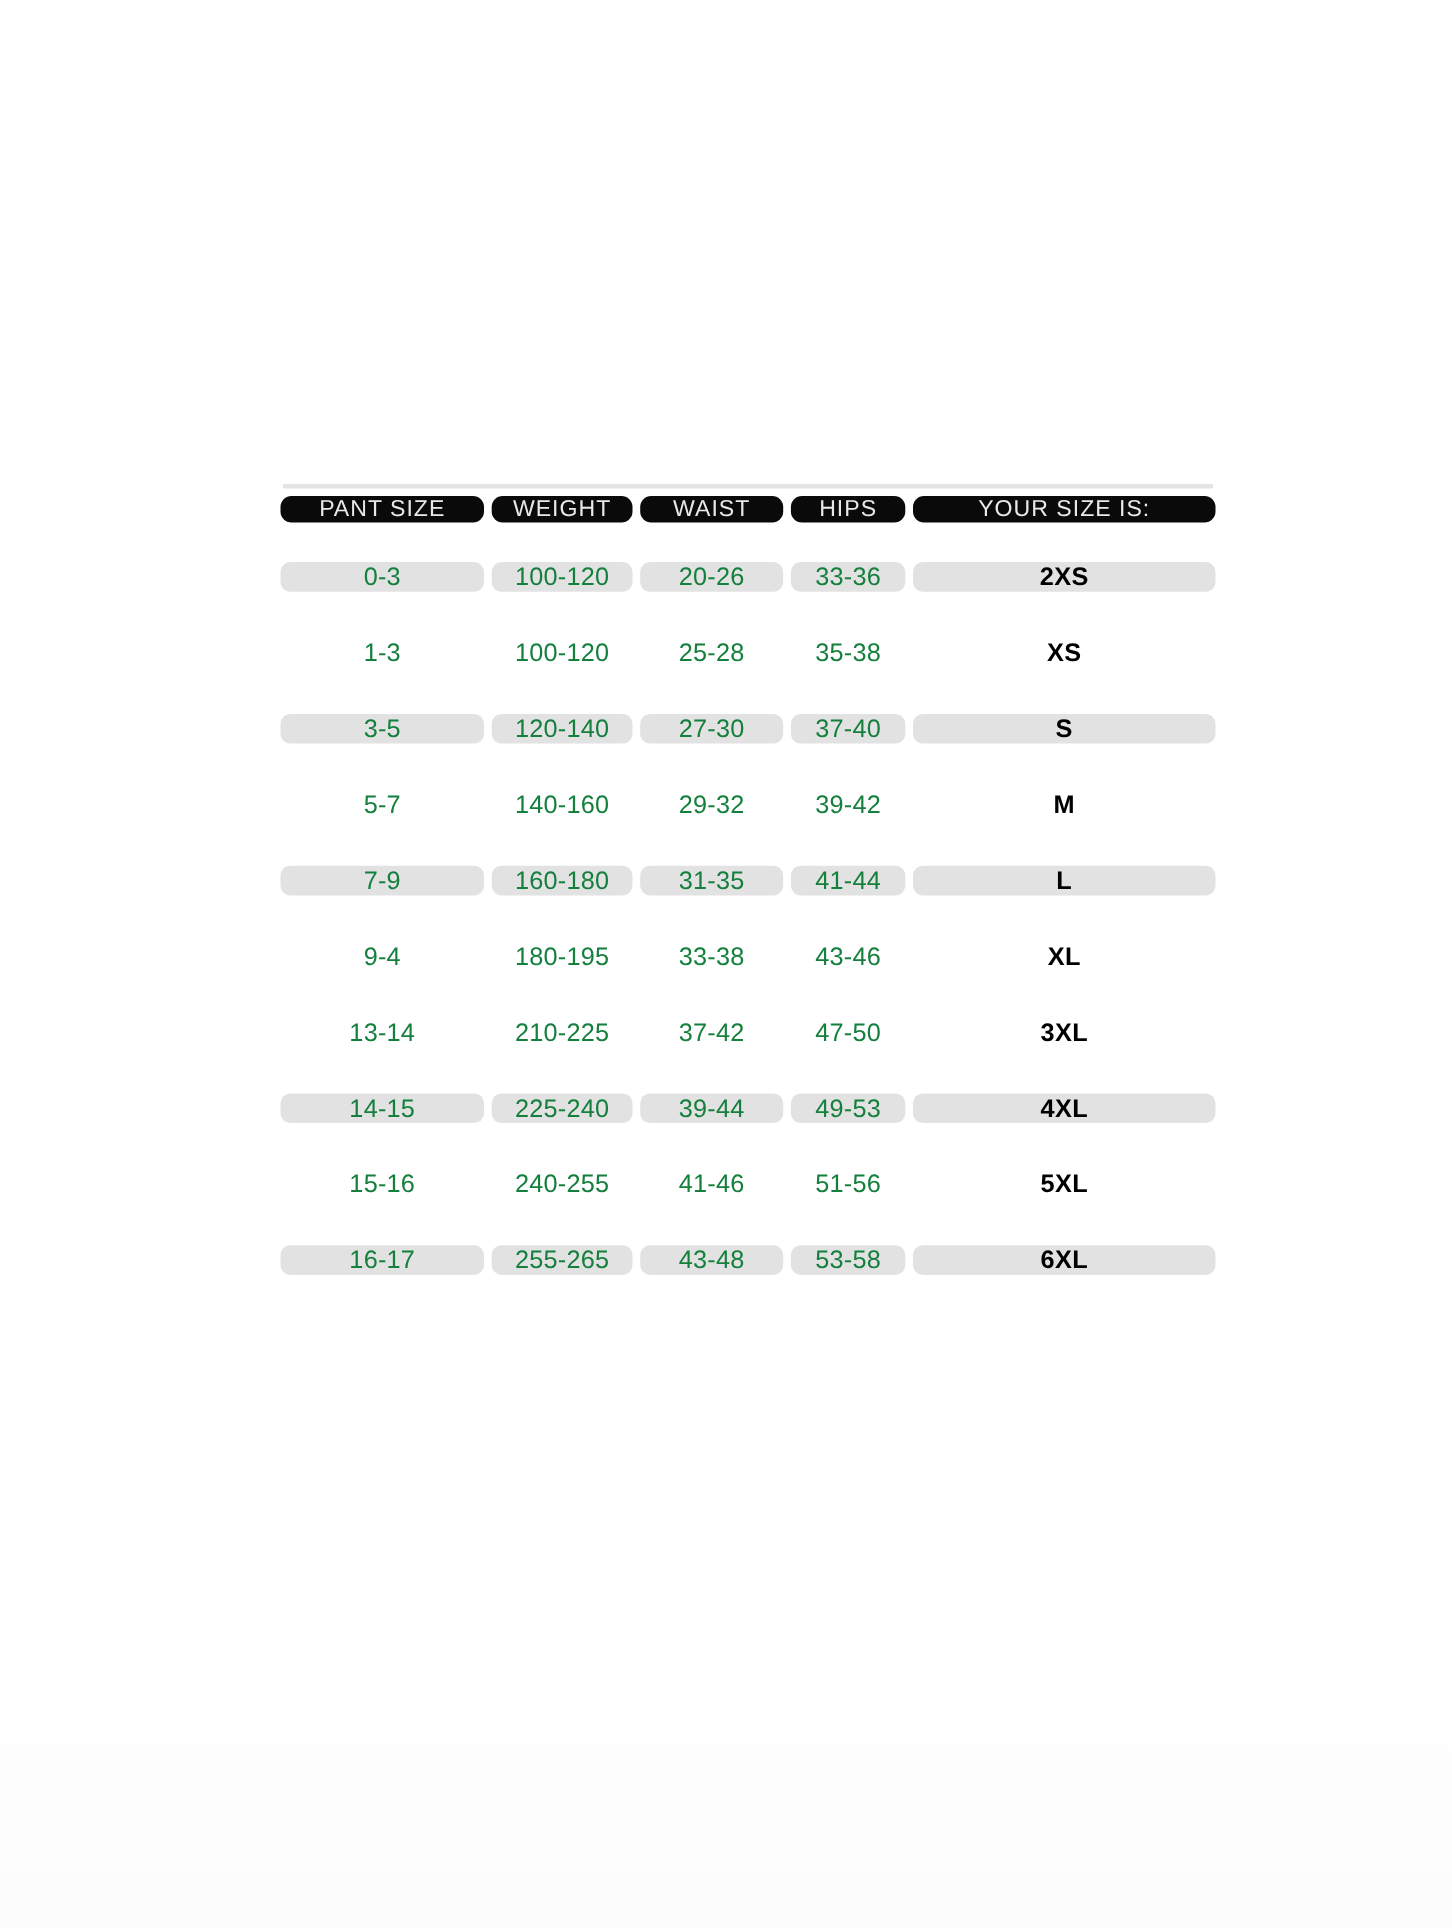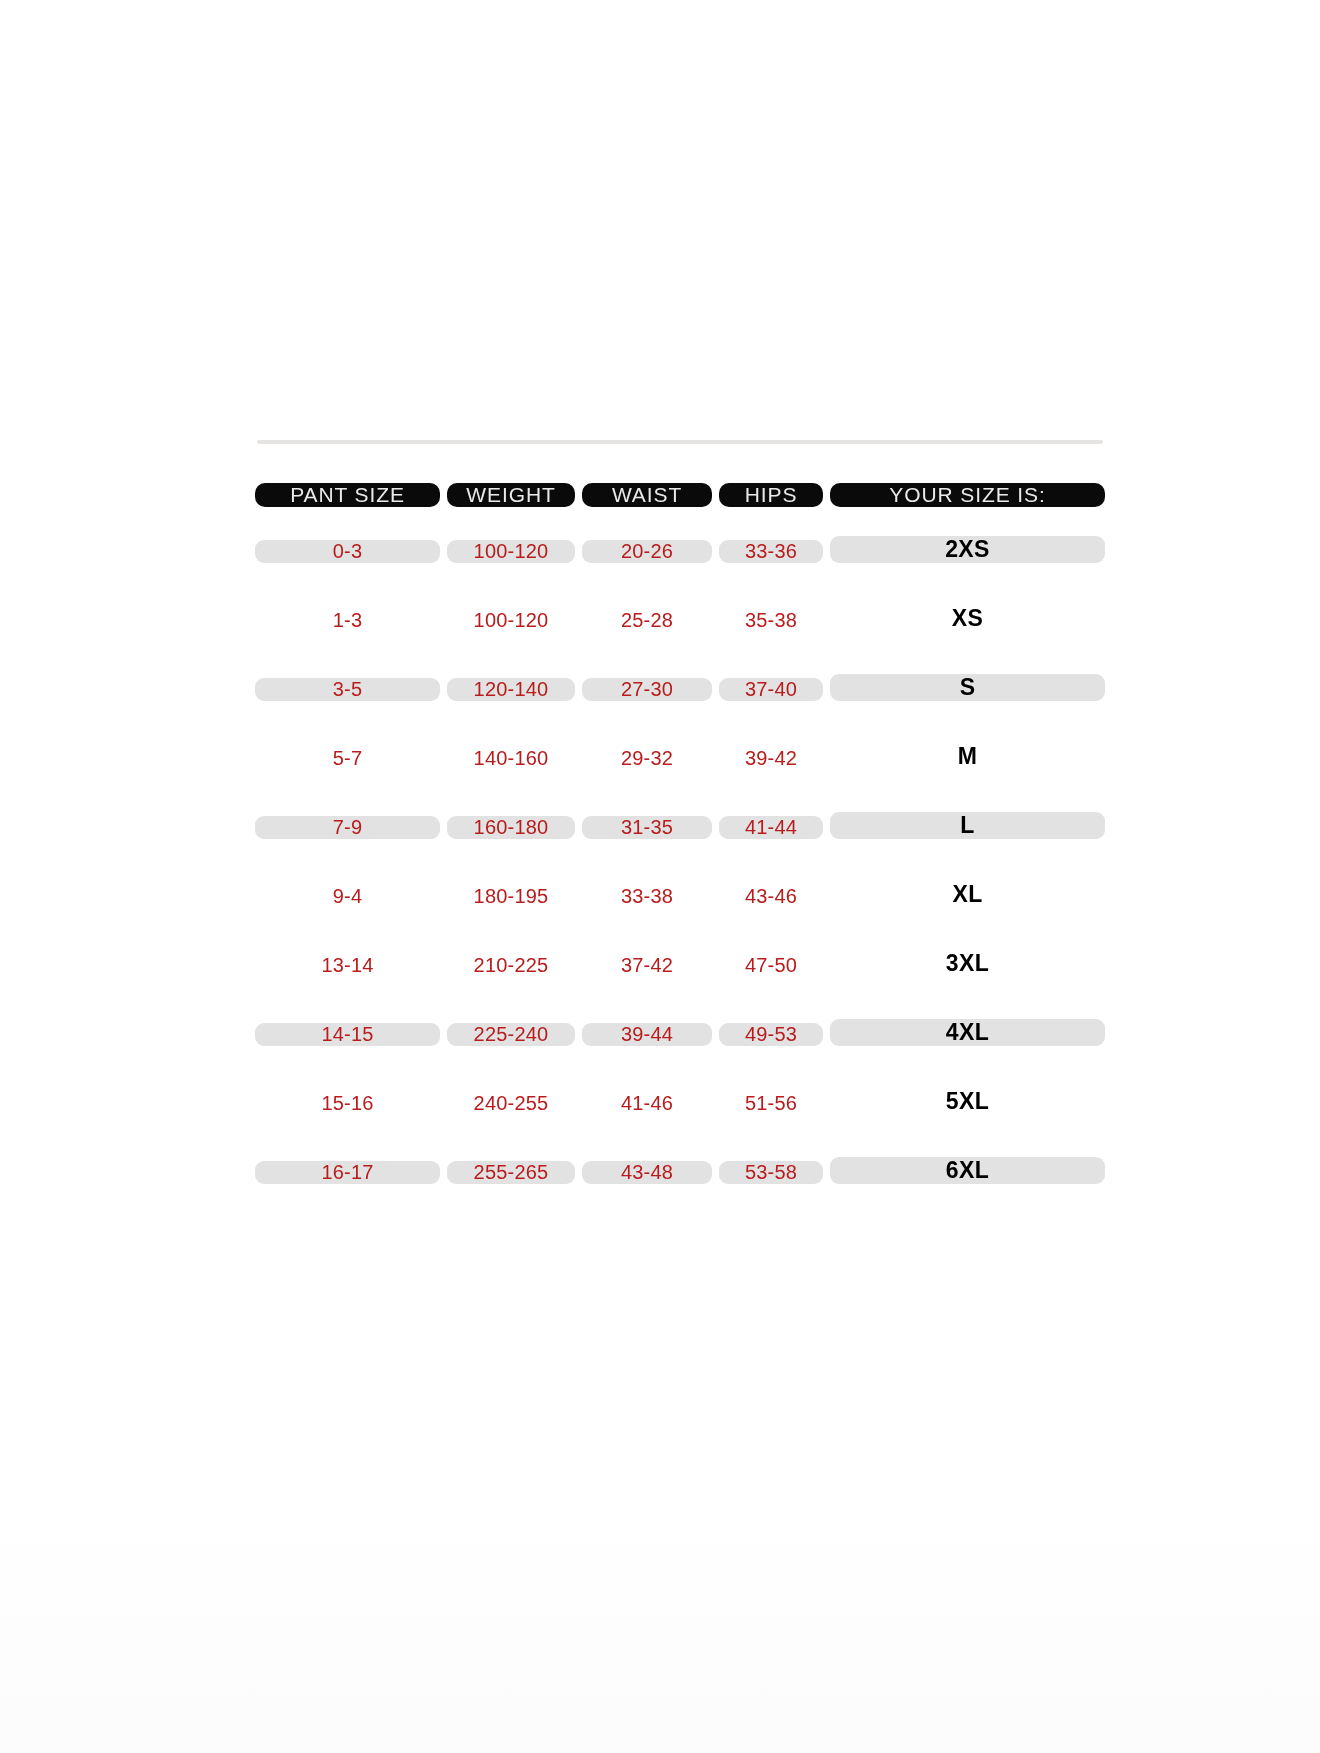--- a/index.html
+++ b/index.html
@@ -57,21 +57,21 @@
   }
 
   .table {
     margin-top: 7px;
     display: flex;
     flex-direction: column;
   }
 
   .row {
     display: flex;
-    align-items: flex-end;
+    align-items: flex-start;
     gap: 7px;
   }
 
   .head-row {
     height: 56px;
     margin-bottom: 4px;
   }
   .head-row .cell {
     background: #0a0a0a;
     border-radius: 10px;
@@ -84,22 +84,22 @@
   .data-row {
     height: 52px;
     margin-bottom: 17px;
   }
   .data-row.shaded .cell {
     background: #e2e2e2;
     border-radius: 9px;
   }
   .data-row .cell {
     background: transparent;
-    color: #b91c1c;
-    font-size: 20px;
+    color: #15803d;
+    font-size: 23px;
     font-weight: 400;
     letter-spacing: 0.2px;
   }
   .data-row .cell.size-cell {
     color: #000000;
     font-weight: 700;
     font-size: 23px;
     letter-spacing: 0.4px;
   }
 

